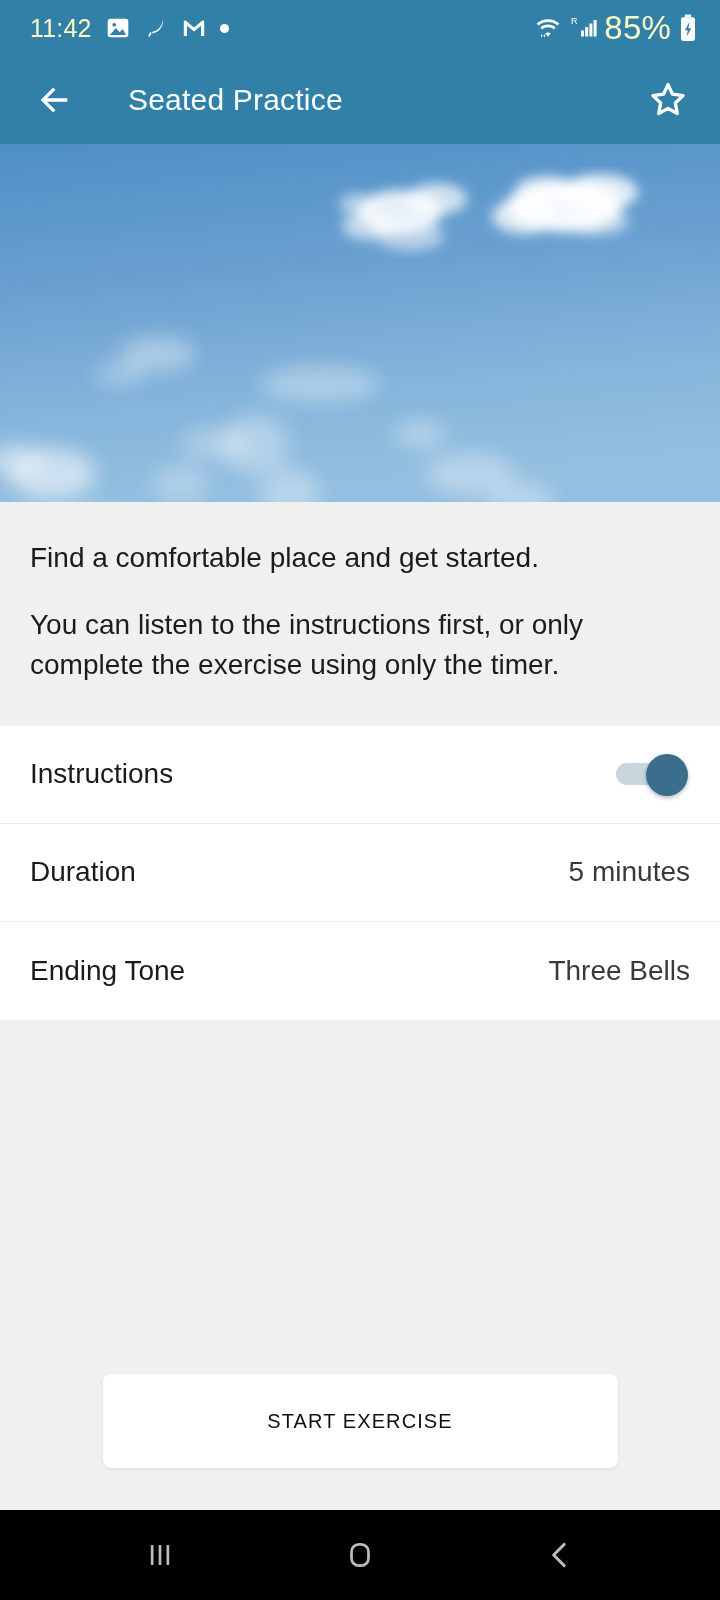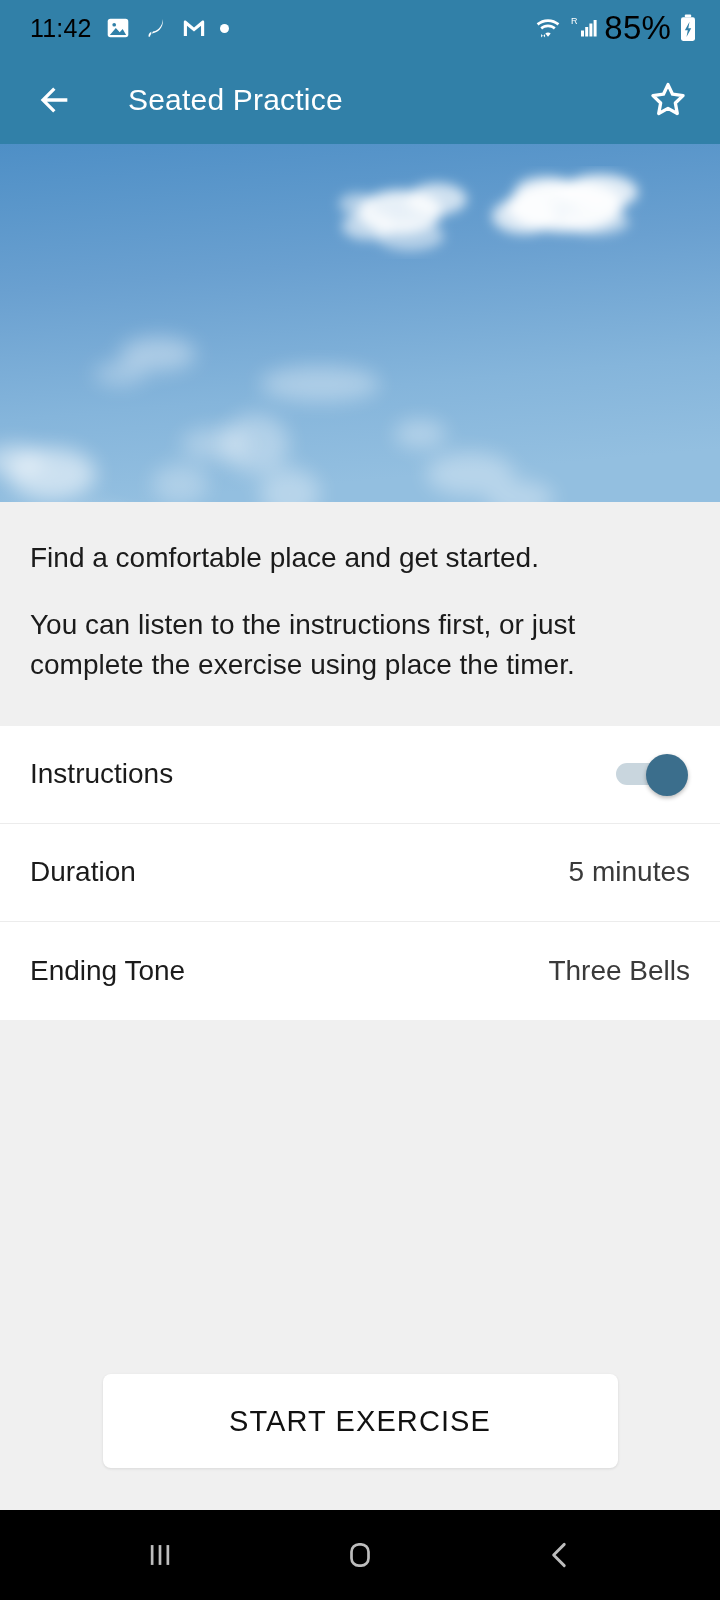--- a/index.html
+++ b/index.html
@@ -6,21 +6,21 @@
   html, body {
     width:720px; height:1600px;
     font-family:"Liberation Sans", sans-serif;
     background:#f0f0f0;
     overflow:hidden;
   }
   .phone { position:relative; width:720px; height:1600px; display:flex; flex-direction:column; }
 
   
   .statusbar{
-    height:56px; background:#3180a8; color:#000000;
+    height:56px; background:#3180a8; color:#fef9c3;
     display:flex; align-items:center; justify-content:space-between;
     padding:0 22px 0 30px; flex:0 0 56px;
   }
   .sb-left{ display:flex; align-items:center; gap:13px; }
   .sb-right{ display:flex; align-items:center; gap:7px; }
   .sb-time{ font-size:25px; letter-spacing:.2px; font-weight:400; }
   .sb-pct{ font-size:33px; letter-spacing:.2px; }
   .ic{ display:inline-flex; align-items:center; justify-content:center; }
   .dot-ic{ width:9px; height:9px; border-radius:50%; background:#fff; display:inline-block; }
 
@@ -73,21 +73,21 @@
 
   
   .filler{ flex:1 1 auto; background:#f0f0f0; position:relative; }
   .cta-wrap{
     position:absolute; left:0; right:0; bottom:42px;
     display:flex; justify-content:center;
   }
   .cta{
     width:515px; height:94px; background:#ffffff; border:none; border-radius:8px;
     font-family:"Liberation Sans", sans-serif;
-    font-size:29px; letter-spacing:1.1px; color:#111;
+    font-size:20px; letter-spacing:1.1px; color:#111;
     display:flex; align-items:center; justify-content:center;
     box-shadow:0 1px 3px rgba(0,0,0,.10);
   }
 
   
   .navbar{
     height:90px; flex:0 0 90px; background:#000;
     display:flex; align-items:center; justify-content:space-around;
     padding:0 60px;
   }
@@ -210,21 +210,21 @@
         <ellipse cx="290" cy="350" rx="30" ry="26"></ellipse>
         <ellipse cx="420" cy="290" rx="26" ry="14"></ellipse>
         <ellipse cx="470" cy="330" rx="44" ry="22"></ellipse>
         <ellipse cx="520" cy="355" rx="34" ry="18"></ellipse>
       </g>
     </svg>
   </div>
 
   <div class="desc">
     <p>Find a comfortable place and get started.</p>
-    <p>You can listen to the instructions first, or just complete the exercise using place the timer.</p>
+    <p>You can listen to the instructions first, or only complete the exercise using only the timer.</p>
   </div>
 
   <div class="card">
 
     <div class="row">
       <span class="row-label">Instructions</span>
       <span class="switch">
         <span class="track"></span>
         <span class="thumb"></span>
       </span>

